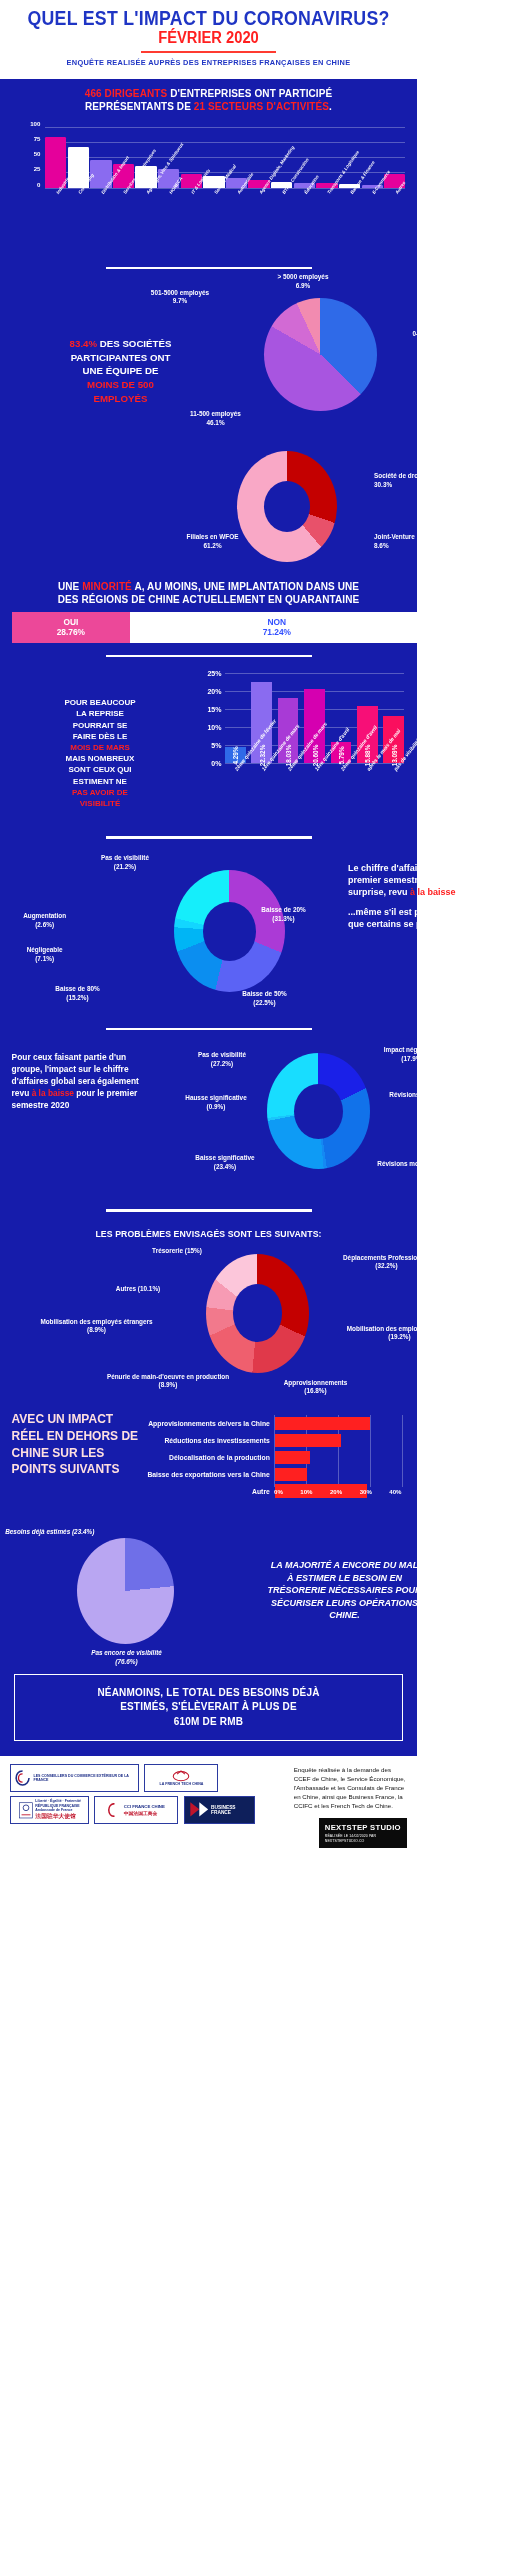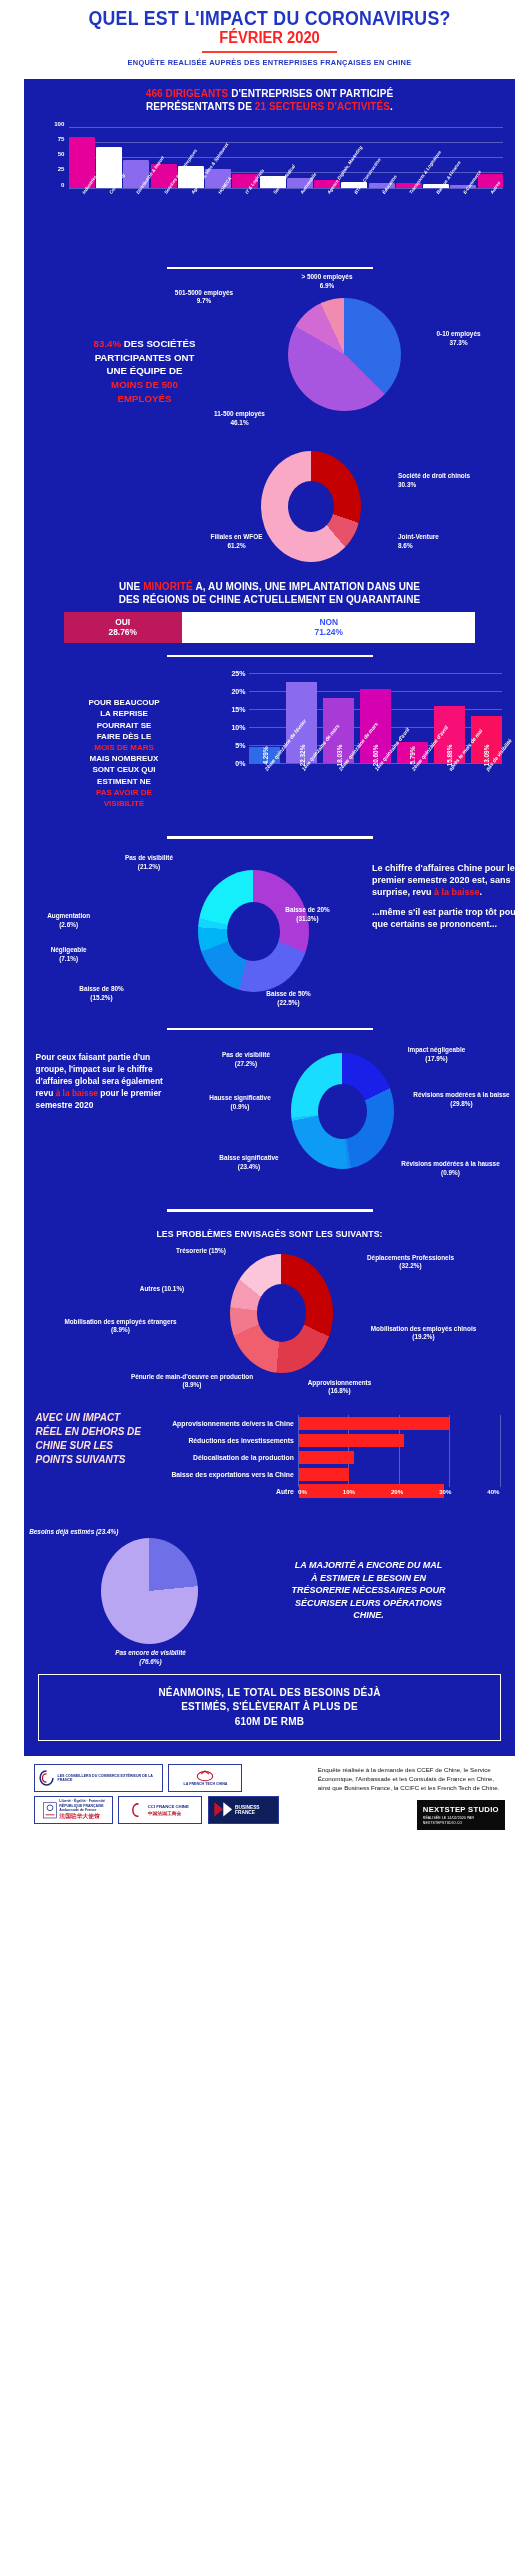--- a/index.html
+++ b/index.html
@@ -3,21 +3,21 @@
 <meta charset="utf-8">
 <style>
   * { box-sizing: border-box; }
   html, body { margin:0; padding:0; }
   body {
     width: 515px;
     font-family: "Liberation Sans", sans-serif;
     background: #ffffff;
     color: #ffffff;
   }
-  .page { width:515px; position:relative;padding-left:24px; }
+  .page { width:417px; position:relative; }
 
   
   .header { background:#ffffff; padding: 9px 0 11.6px 0; text-align:center; }
   .h-title {
     color:#1f35c4; font-weight:bold; font-size:19.3px; letter-spacing:0.3px;
     line-height:1.0; font-family:"Liberation Sans", sans-serif;
     transform: scaleX(0.92); transform-origin:center;
   }
   .h-sub {
     color:#ff2020; font-weight:bold; font-size:16px; margin-top:1.3px; line-height:1.0;
@@ -76,21 +76,21 @@
       #e8516a 109deg 140deg,
       #f9a8c6 140deg 360deg);
   }
   .donut2::after {
     content:""; position:absolute; left:27%; top:27%; width:46%; height:46%;
     background:#161cab; border-radius:50%;
   }
 
   
   .ouinon { display:flex; width:412px; margin:5.2px auto 0 auto; height:31px; }
-  .ouinon .oui { background:#be185d; color:#fff; }
+  .ouinon .oui { background:#ec4899; color:#fff; }
   .ouinon .non { background:#ffffff; color:#3350ff; }
   .ouinon > div { display:flex; flex-direction:column; align-items:center; justify-content:center;
     font-weight:bold; font-size:8.4px; line-height:1.15; }
 
   
   .chart2 { position:relative; height:161px; margin-top:3.9px; }
   .c2-plot { position:absolute; left:225px; right:13px; top:6.4px; height:90px; }
   .c2-grid i { position:absolute; left:0; right:0; height:0.6px; background:rgba(255,255,255,.28); }
   .c2-yaxis { position:absolute; left:191px; top:6.4px; width:33px; height:90px; }
   .c2-yaxis span { position:absolute; right:2.6px; font-size:7px; font-weight:bold; transform:translateY(-50%); }
@@ -537,21 +537,21 @@
         <span>Mobilisation des employés chinois</span><br>
         <span>(19.2%)</span>
       </div>
       <div class="lbl" style="left:322px; top:13px; width:129px;">
         <span>Déplacements Professionels</span><br>
         <span>(32.2%)</span>
       </div>
     </div>
 
     <div class="hbar-block">
-      <div class="txtblk" style="left:11.6px; top:3.9px; width:129px; font-size:10px; color:#ffe0e0;font-style:italic;">
+      <div class="txtblk" style="left:11.6px; top:3.9px; width:129px; font-size:12px; color:#ffe0e0;">
         <span>AVEC UN IMPACT</span><br>
         <span>RÉEL EN DEHORS DE</span><br>
         <span>CHINE SUR LES</span><br>
         <span>POINTS SUIVANTS</span>
       </div>
       <div class="hb-gridlines">
         <i style="left:0%"></i>
           <i style="left:25%"></i>
           <i style="left:50%"></i>
           <i style="left:75%"></i>

